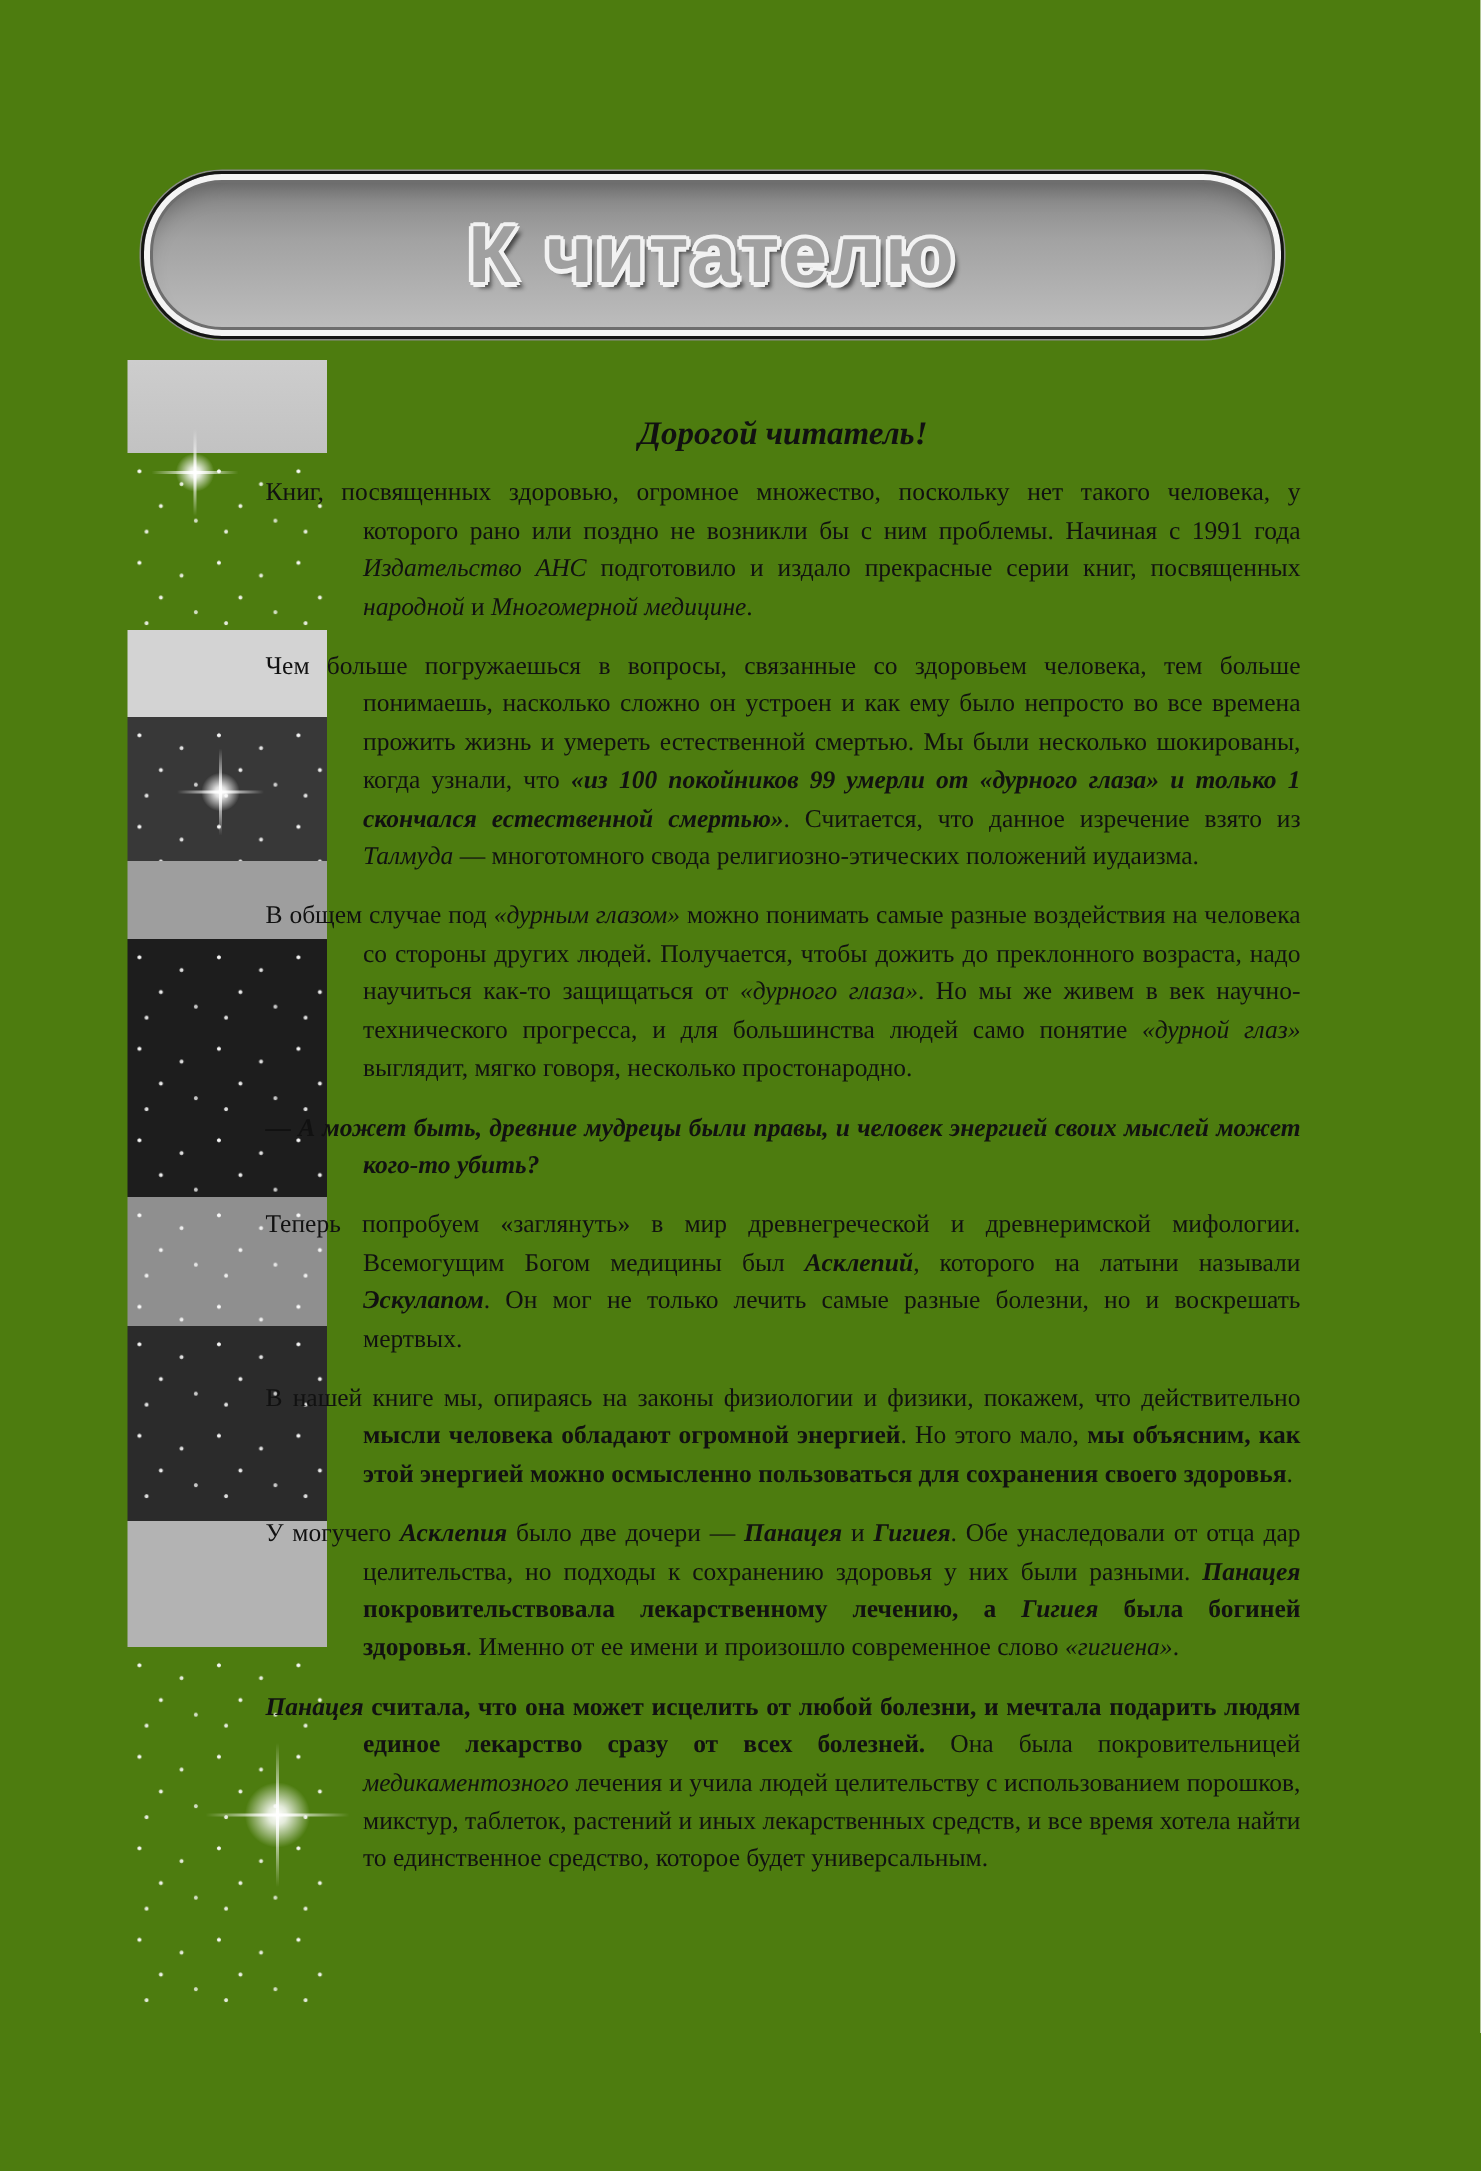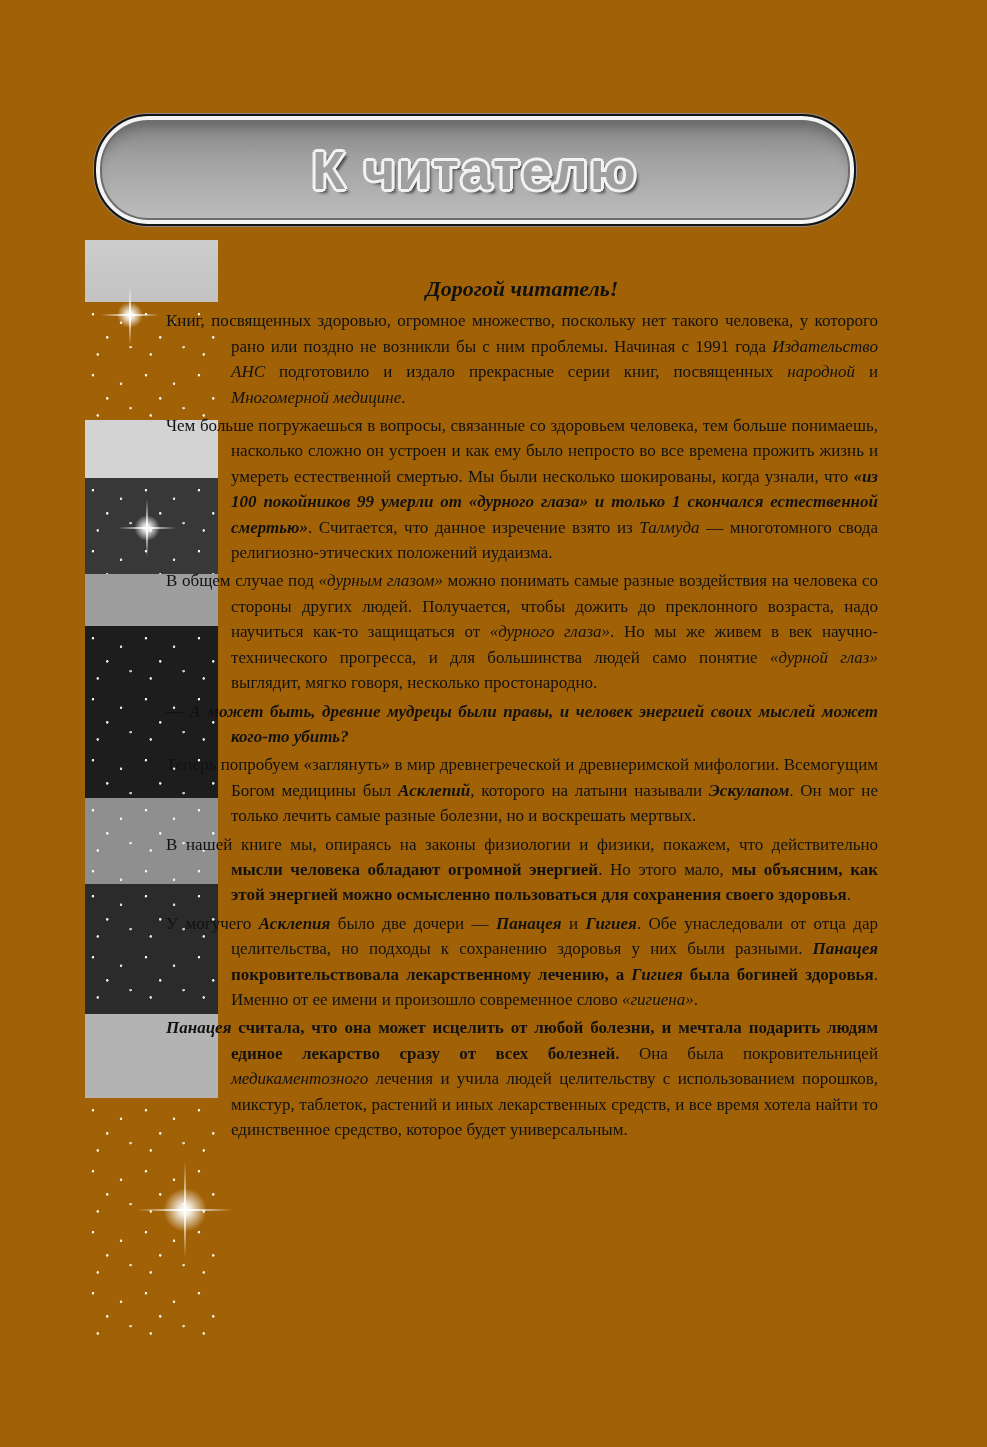--- a/index.html
+++ b/index.html
@@ -1,20 +1,20 @@
 <!DOCTYPE html>
 <html><head>
 <meta charset="utf-8">
 <style>
   html, body { margin: 0; padding: 0; background: #ffffff; }
   .page {
     position: relative;
     width: 987px;
     height: 1447px;
-    background: #a16207;
+    background: #4d7c0f;
     overflow: hidden;
     font-family: "Liberation Serif", serif;
     color: #111;
   }
 
   
   .banner {
     position: absolute;
     left: 94px;
     top: 114px;
@@ -113,21 +113,21 @@
   .textblock .head {
     text-align: center;
     font-weight: bold;
     font-style: italic;
     font-size: 22px;
     margin: 0 0 7px 0;
     padding: 0;
     text-indent: 0;
   }
   .textblock p {
-    margin: 3px;
+    margin: 14px;
     padding-left: 65px;
     text-indent: -65px;
   }
   .r-i  { font-style: italic; }
   .r-b  { font-weight: bold; }
   .r-bi { font-weight: bold; font-style: italic; }
 </style>
 </head>
 <body>
 

